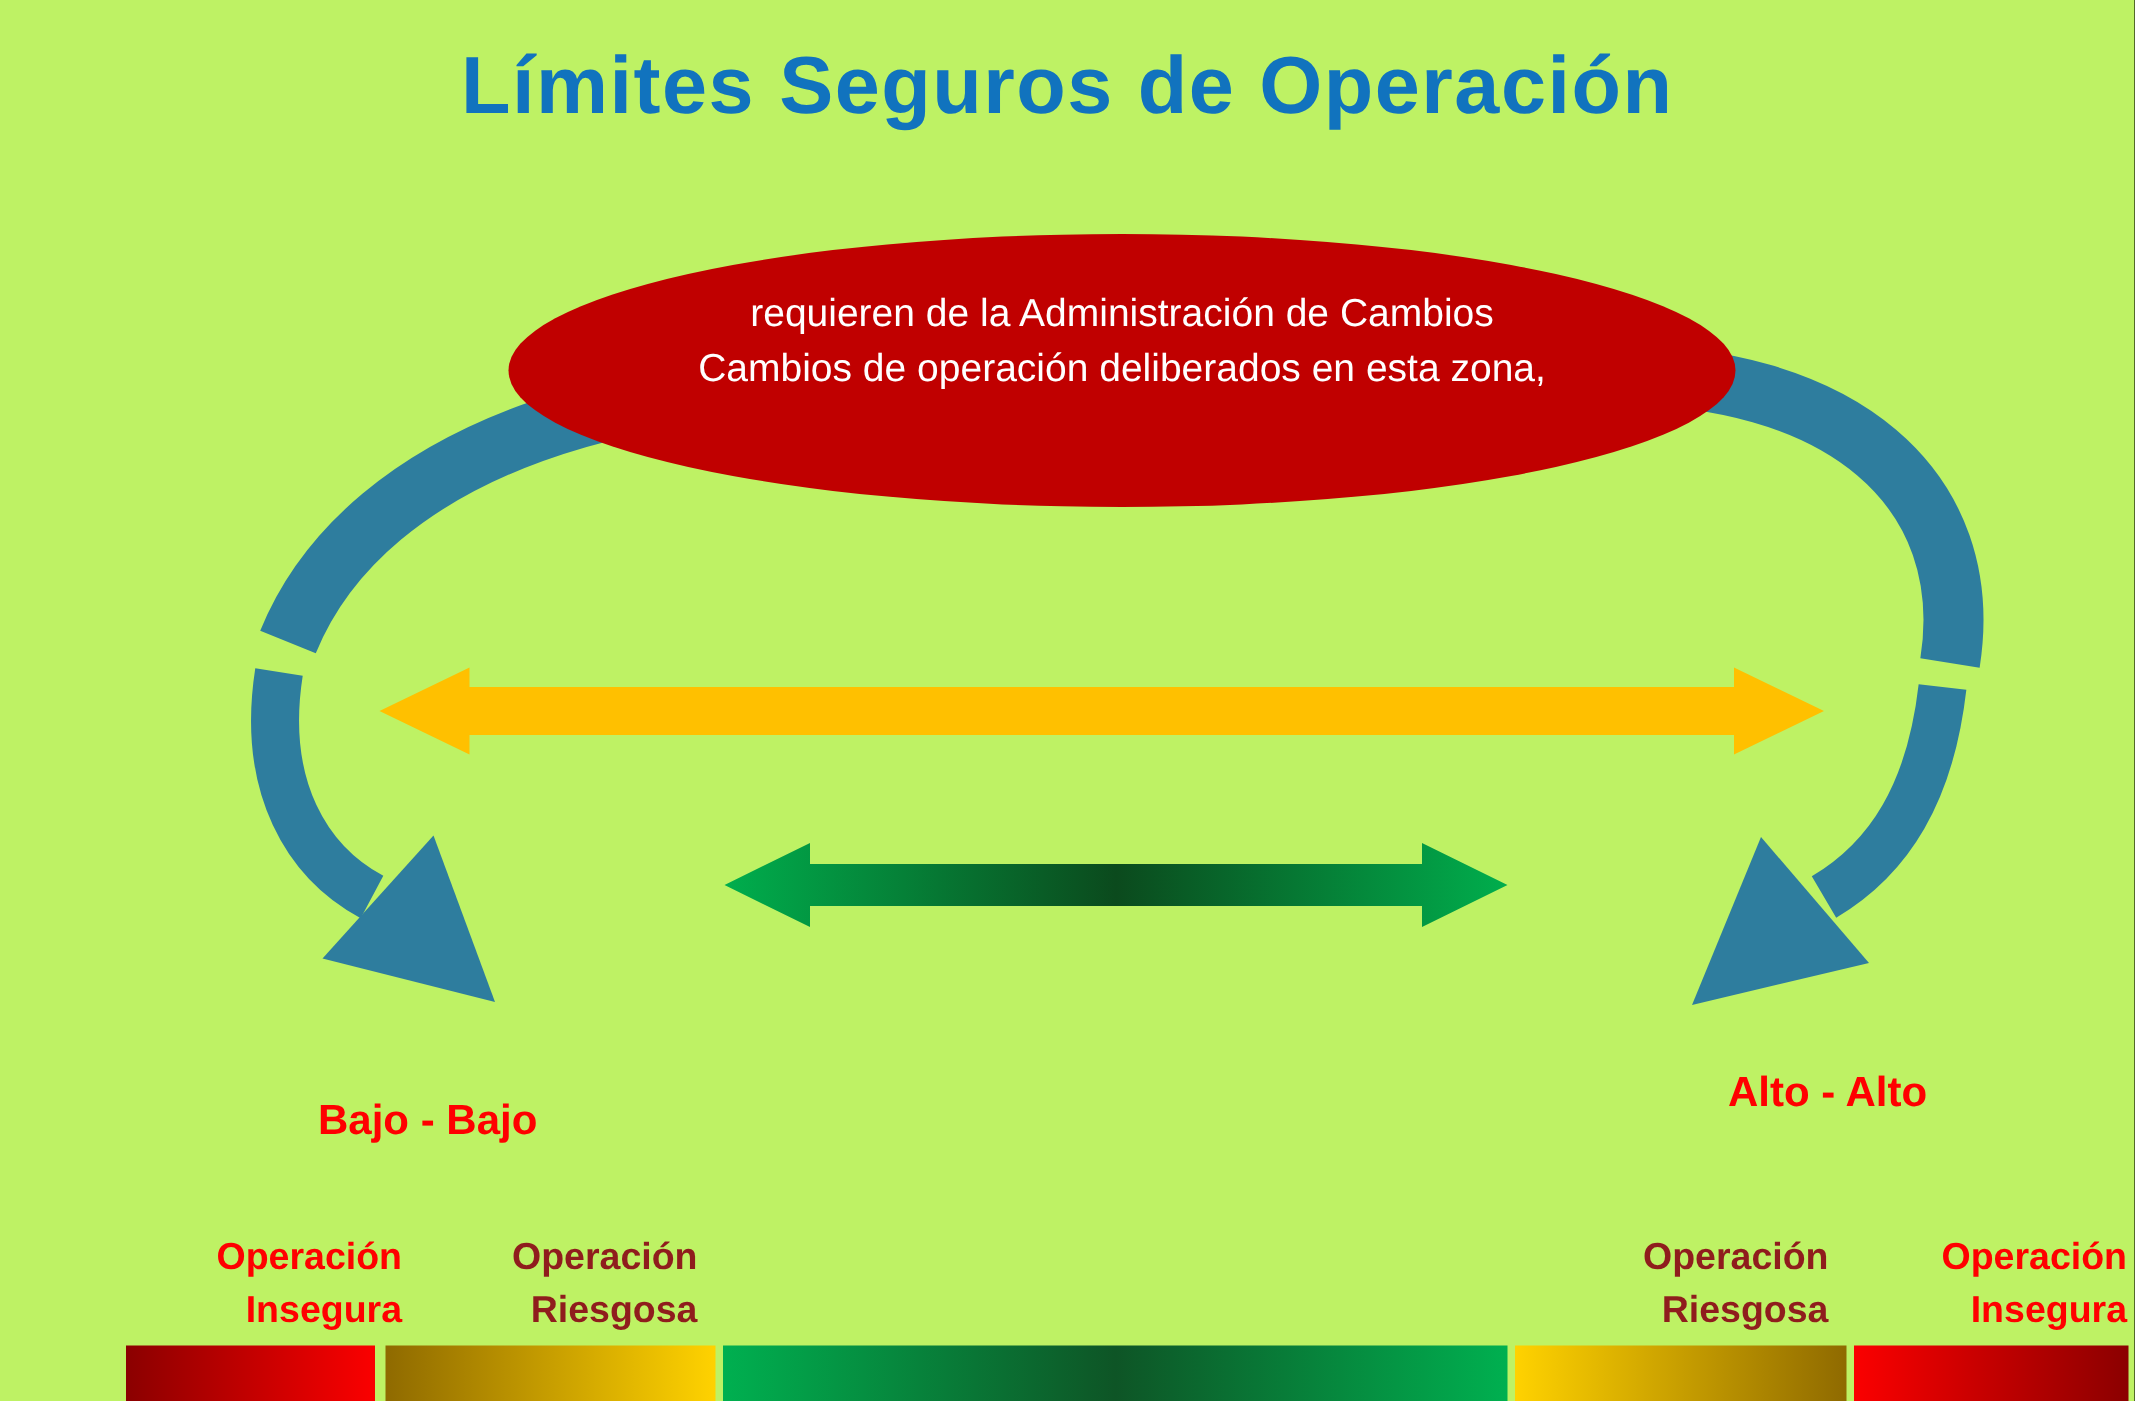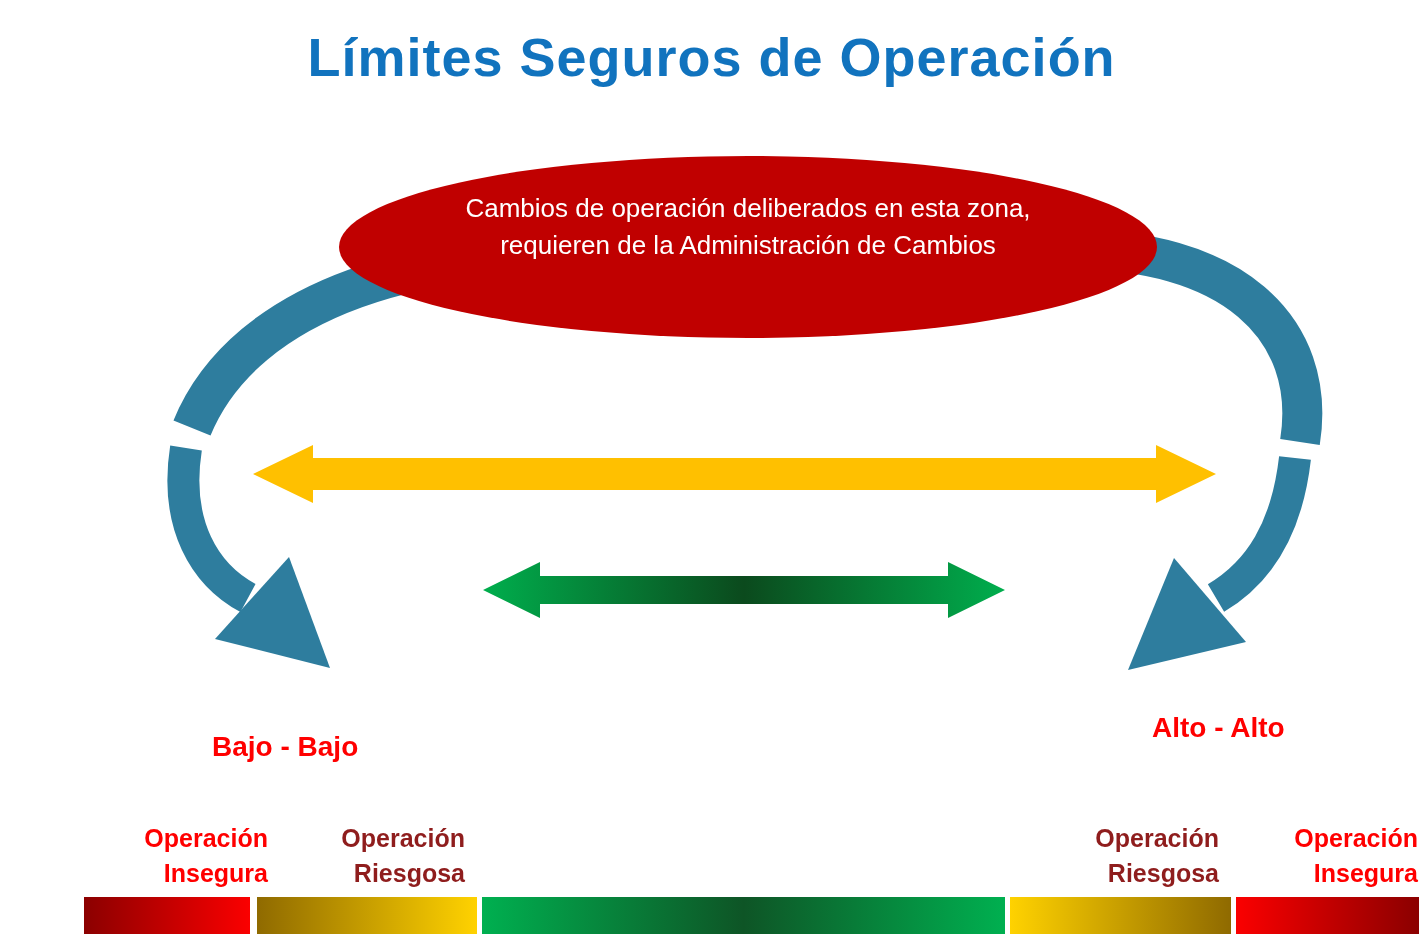--- a/index.html
+++ b/index.html
@@ -1,17 +1,17 @@
 <!DOCTYPE html>
 <html style="--title-blue: #1173BE; --ellipse-red: #C00000; --arc-teal: #2E7D9E; --arrow-yellow: #FFC000; --arrow-green-bright: #00AE4D; --arrow-green-dark: #0B4A1D; --label-red-bright: #FF0000; --label-red-dark: #8F1D1D; --bar-red-dark: #8B0000; --bar-red-bright: #FB0000; --bar-gold-dark: #8F6A00; --bar-gold-bright: #FFD200; --bar-green-bright: #00B050; --bar-green-dark: #0E5526;"><head>
 <meta charset="utf-8">
 <style>
   html,body{margin:0;padding:0;background:#000;}
   #slide{
-    position:relative;width:1423px;height:934px;background:#ffffff;overflow:hidden;
+    position:relative;width:1423px;height:934px;background:#bef264;overflow:hidden;
     font-family:"Liberation Sans", sans-serif;
   }
   .abs{position:absolute;}
   #title{
     top:26px;left:0;width:1423px;text-align:center;
     font-size:54px;font-weight:700;color:var(--title-blue,#1173BE);
     letter-spacing:1px;z-index:3;
   }
   #arrow-layer{top:0;left:0;z-index:1;}
   .arc{stroke:var(--arc-teal,#2E7D9E);fill:none;}
@@ -81,22 +81,22 @@
       <polygon class="arc-head" points="1128,670 1246,642 1174,558"></polygon>
     </g>
 
     <polygon class="yellow-arrow" points="253,474 313,445 313,458 1156,458 1156,445 1216,474 1156,503 1156,490 313,490 313,503"></polygon>
 
     <polygon fill="url(#greenGrad)" points="483,590 540,562 540,576 948,576 948,562 1005,590 948,618 948,604 540,604 540,618"></polygon>
   </svg>
 
   <div id="ellipse" class="abs">
     <div id="ellipse-text">
+      <div>requieren  de la Administración de Cambios</div>
       <div>Cambios de operación deliberados en esta zona,</div>
-      <div>requieren  de la Administración de Cambios</div>
     </div>
   </div>
 
   <div id="limit-left" class="abs limit-label">Bajo - Bajo</div>
   <div id="limit-right" class="abs limit-label">Alto - Alto</div>
 
   <div id="zone-0" class="abs zone-label zone-bright">
     <div>Operación</div>
     <div>Insegura</div>
   </div>

